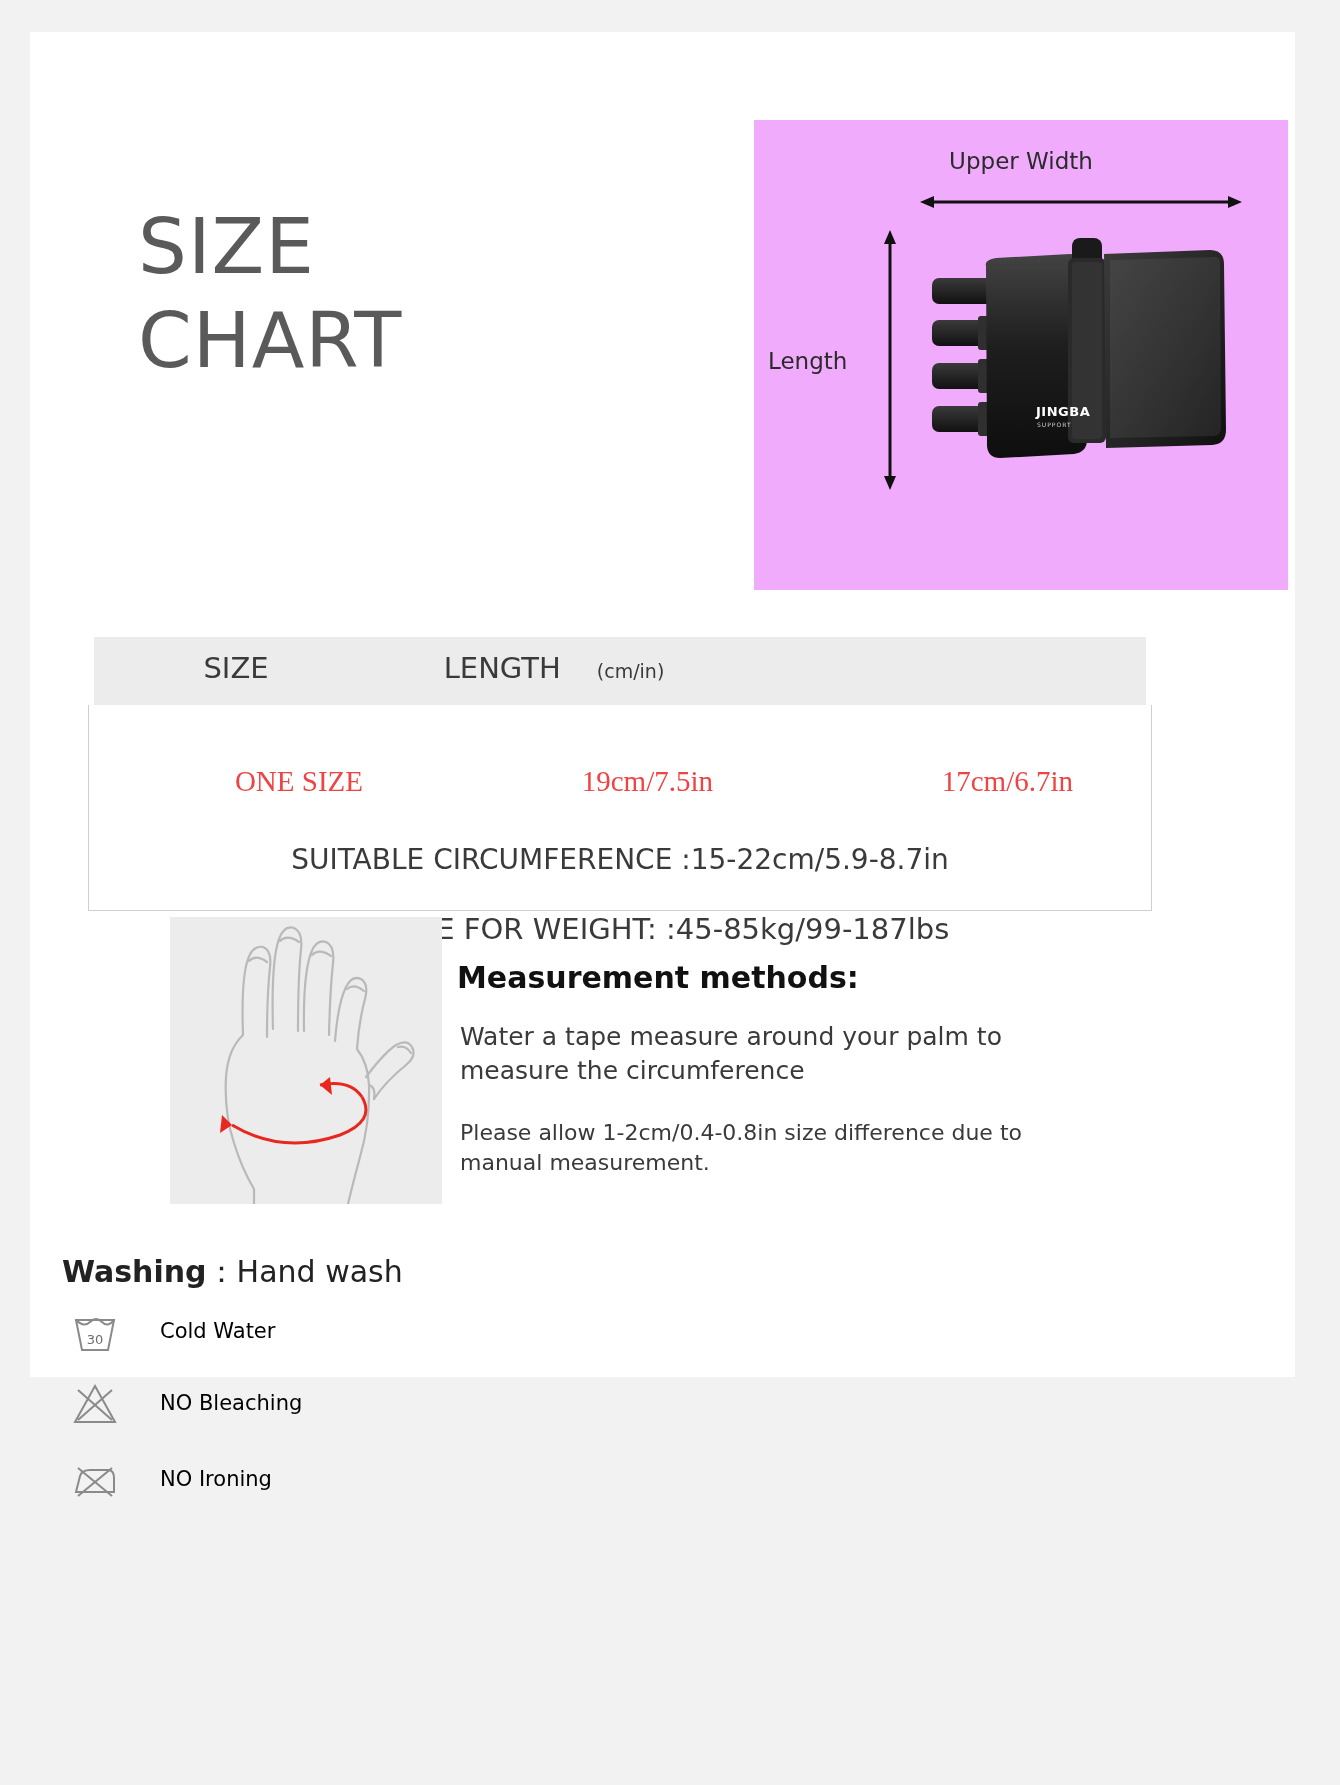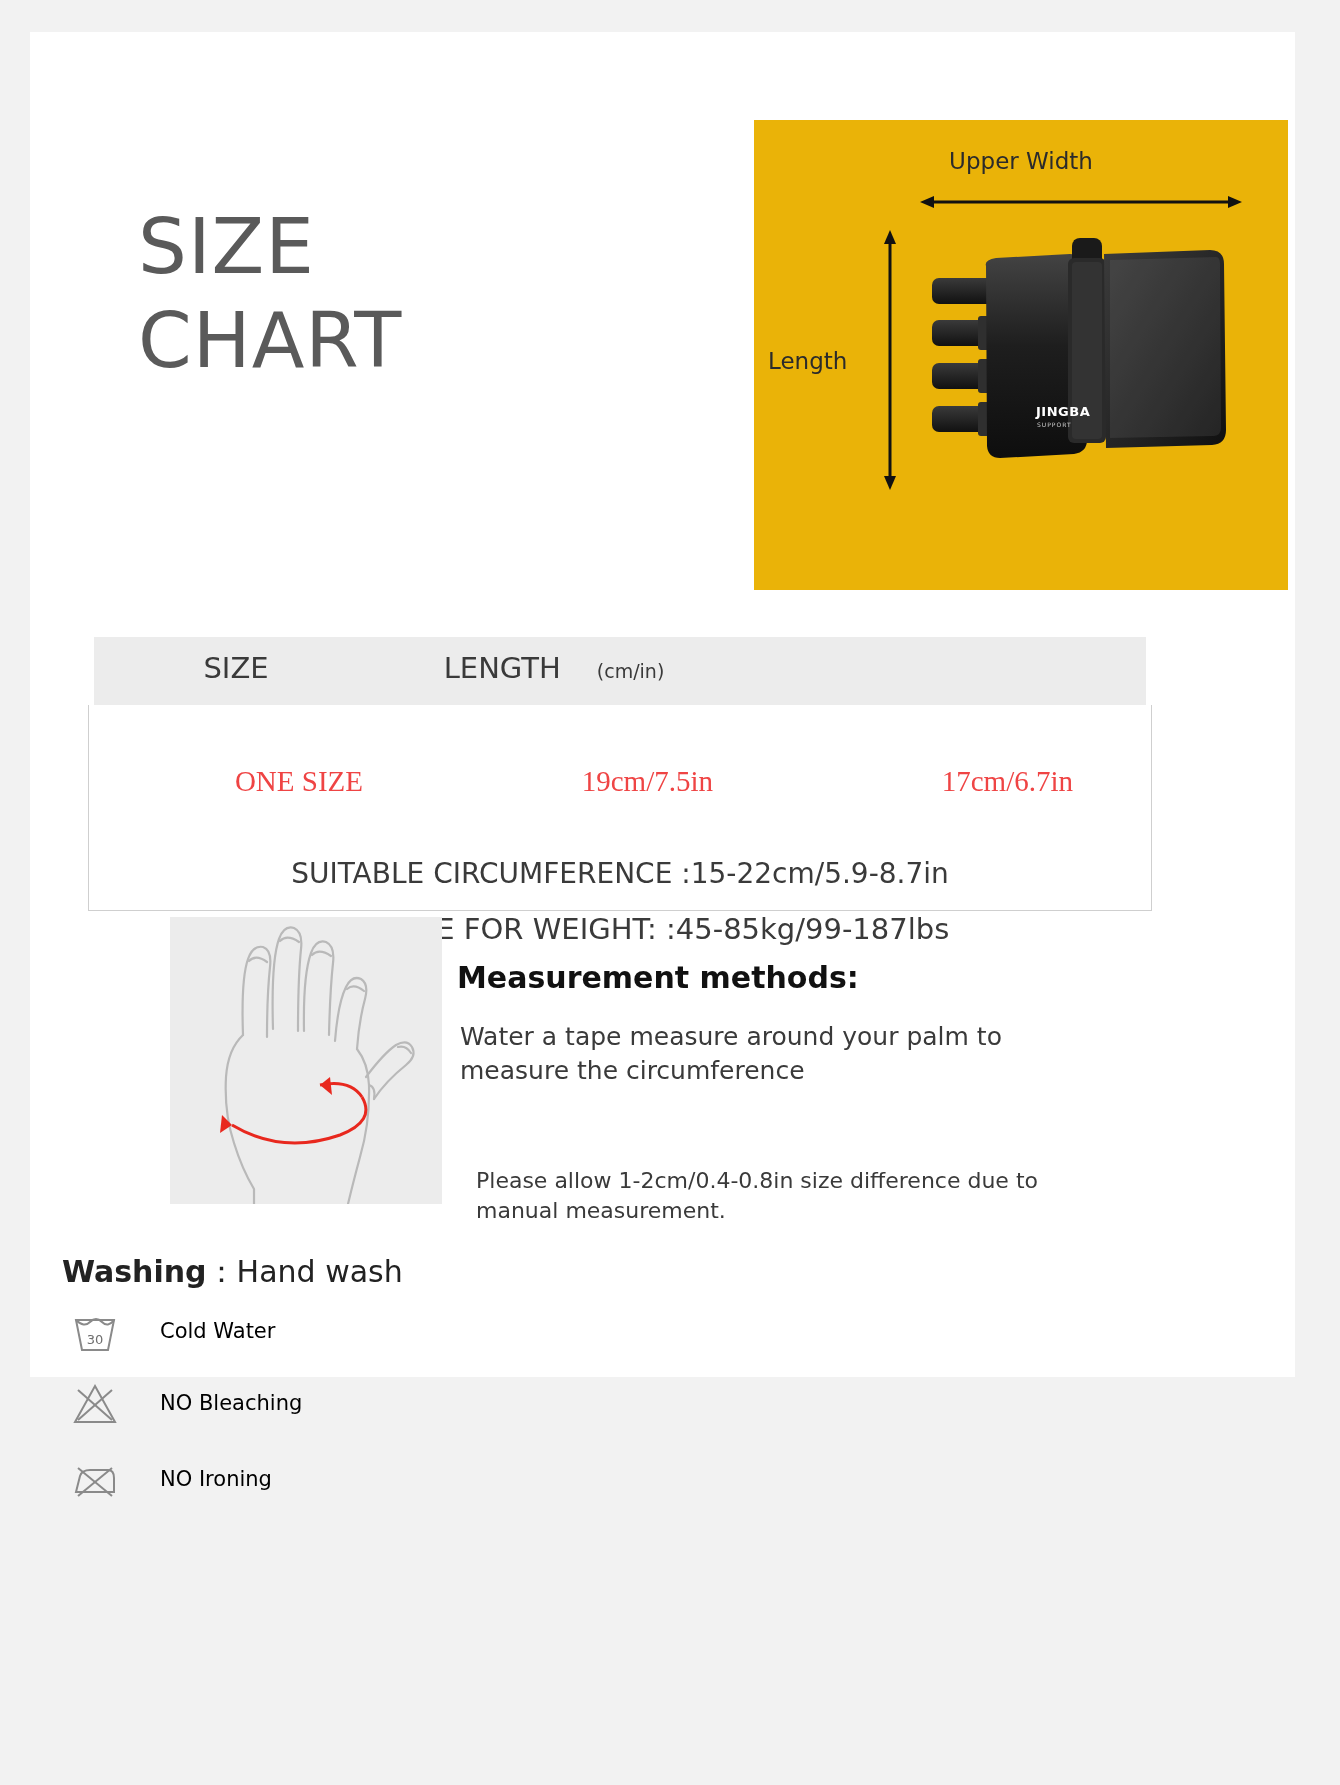--- a/index.html
+++ b/index.html
@@ -39,21 +39,21 @@
     font-weight: 400;
   }
 
   
   .product-box {
     position: absolute;
     left: 724px;
     top: 88px;
     width: 534px;
     height: 470px;
-    background: #eab308;
+    background: #f0abfc;
   }
   .upper-width-label {
     position: absolute;
     left: 0;
     top: 28px;
     width: 534px;
     text-align: center;
     font-size: 23px;
     color: #2b2b2b;
   }
@@ -129,21 +129,21 @@
     color: #ef4444;
     text-align: right;
     font-family: Liberation Serif, serif;
   }
   .r1 { left: 34px;  width: 240px; }
   .r2 { left: 284px; width: 340px; }
   .r3 { left: 644px; width: 340px; }
 
   .suitable-circ {
     position: absolute;
-    top: 152px;
+    top: 138px;
     left: 0;
     width: 1062px;
     text-align: center;
     font-size: 28px;
     color: #3a3a3a;
   }
   .suitable-weight {
     position: absolute;
     left: 58px;
     top: 880px;
@@ -175,26 +175,25 @@
     left: 430px;
     top: 988px;
     width: 620px;
     font-size: 25px;
     line-height: 34px;
     color: #3a3a3a;
   }
   .measure-p2 {
     position: absolute;
     left: 430px;
-    top: 1134px;
+    top: 1086px;
     width: 630px;
     font-size: 22px;
     line-height: 30px;
     color: #3a3a3a;
-    margin-left: 16px;
   }
 
   
   .wash-title {
     position: absolute;
     left: 62px;
     top: 1252px;
     font-size: 30px;
     color: #222;
   }

